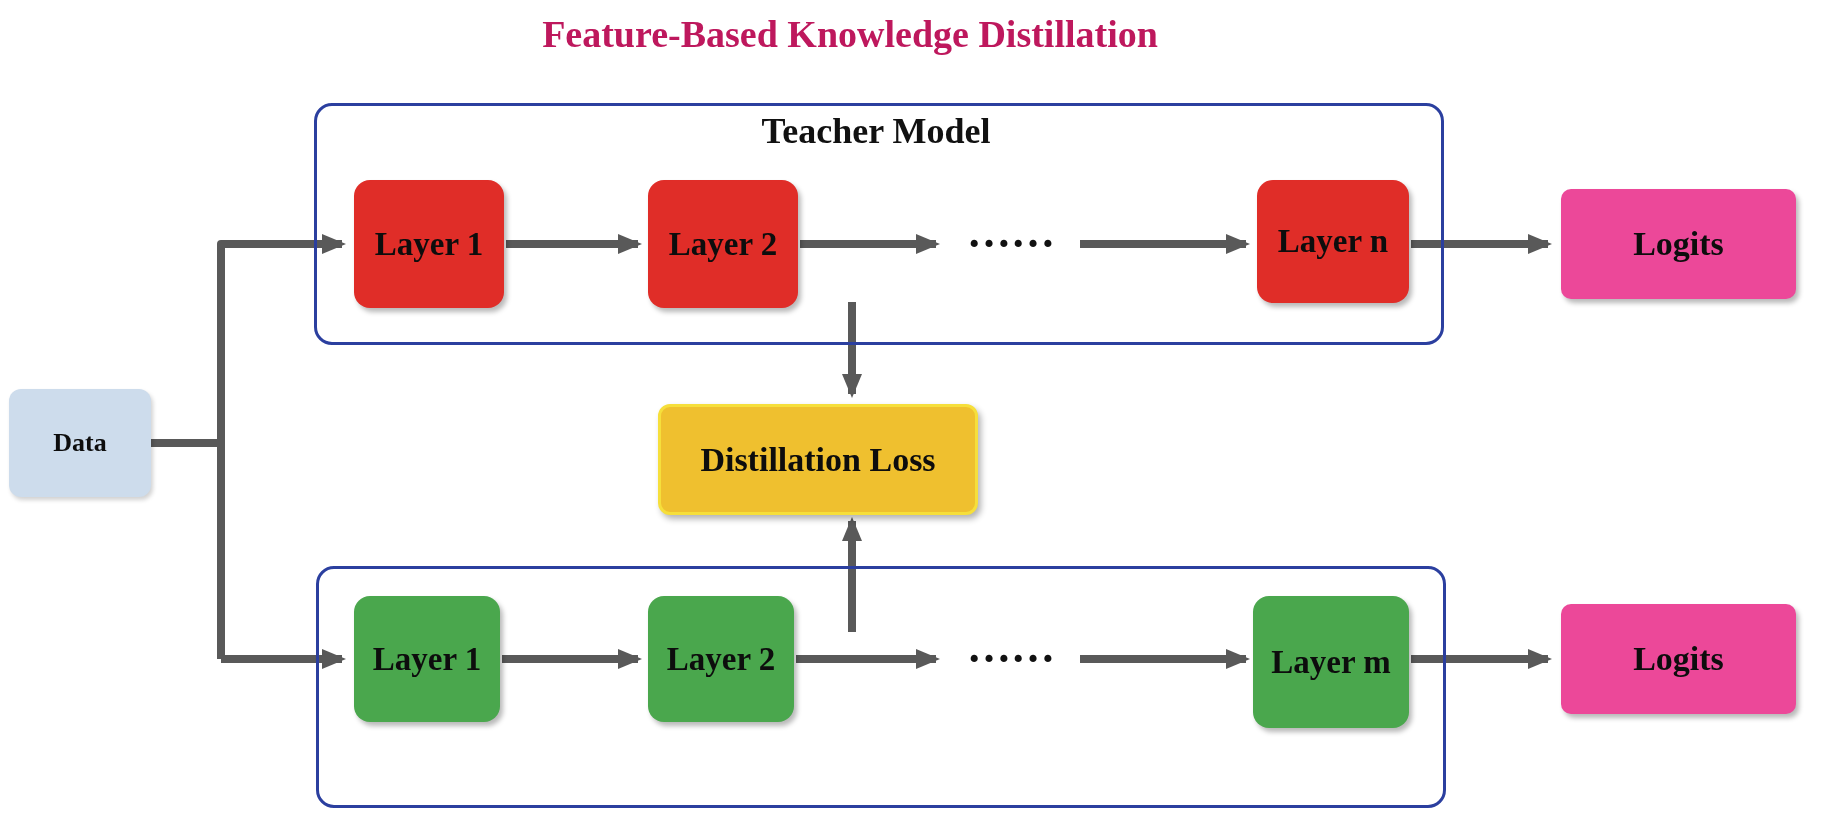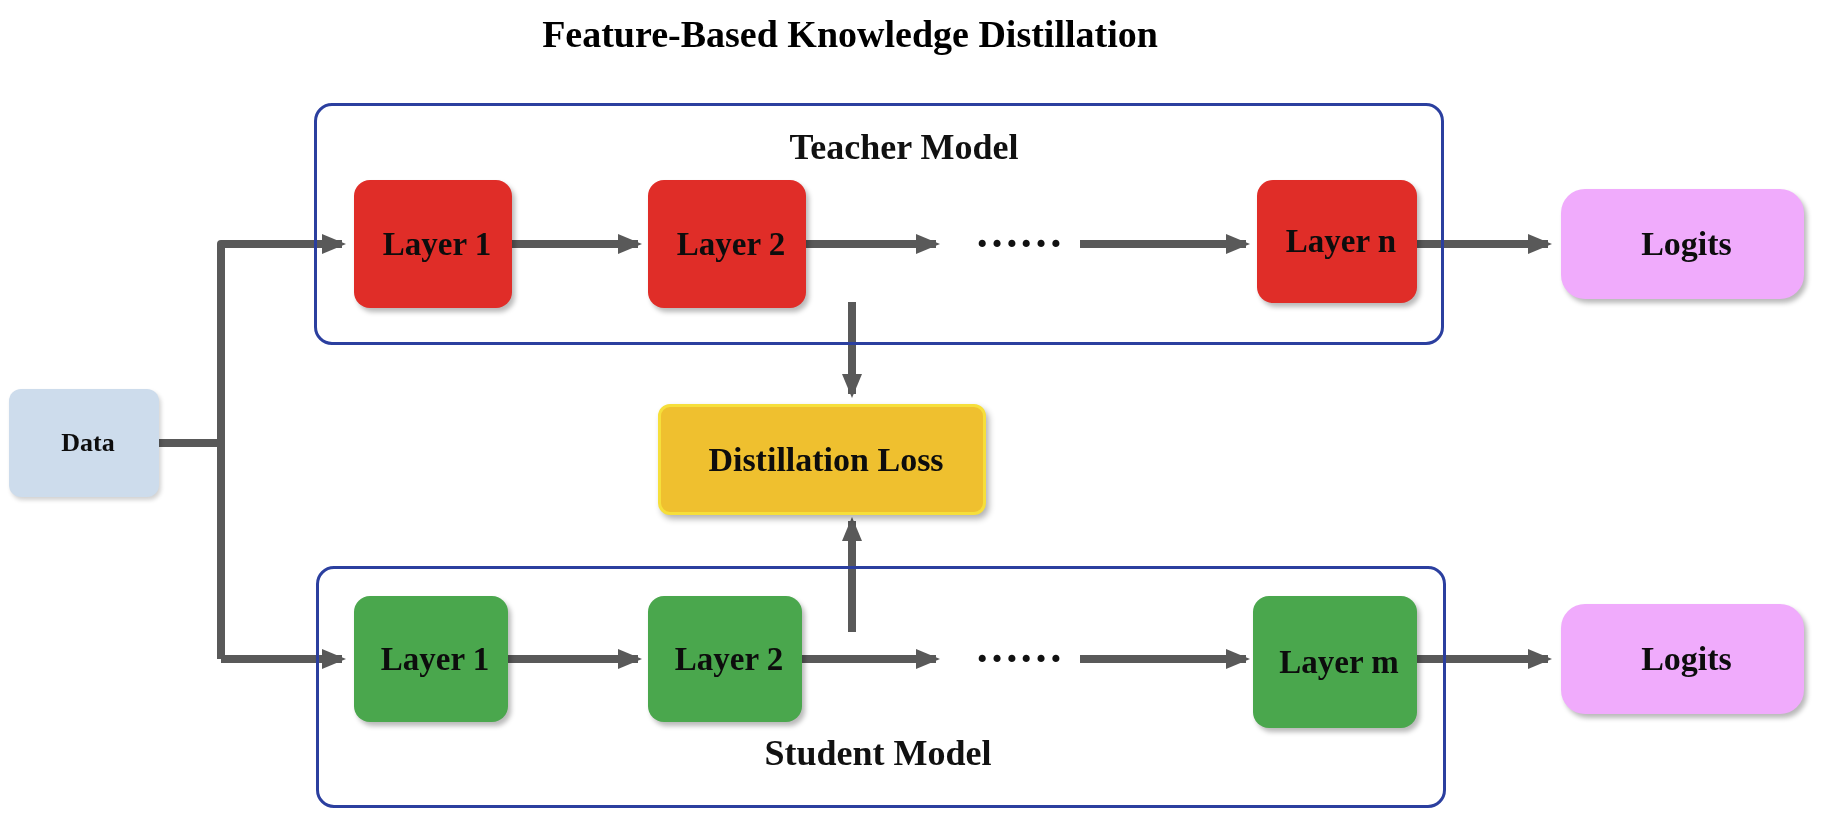--- a/index.html
+++ b/index.html
@@ -19,61 +19,60 @@
   .center-flex {
     display: flex;
     align-items: center;
     justify-content: center;
   }
   .diagram-title {
     left: 200px; top: 12px; width: 1300px; height: 48px;
     text-align: center;
     font-size: 38px;
     font-weight: bold;
-    color: #000000;
+    color: #be185d;
   }
   .model-container {
     border: 3px solid #2b3f9f;
     border-radius: 18px;
     background: transparent;
   }
   .teacher-container { left: 314px; top: 103px; width: 1124px; height: 236px; }
   .student-container { left: 316px; top: 566px; width: 1124px; height: 236px; }
   .model-title {
     text-align: center;
     font-size: 36px;
     font-weight: bold;
     color: #111111;
   }
-  .teacher-title { left: 314px; top: 126px; width: 1124px; height: 44px; padding-left: 28px; }
+  .teacher-title { left: 314px; top: 110px; width: 1124px; height: 44px; }
   .student-title { left: 316px; top: 732px; width: 1124px; height: 44px; }
   .node {
     font-size: 33px;
     font-weight: bold;
     color: #0d0d0d;
     box-shadow: 3px 4px 5px rgba(0,0,0,0.28);
-    padding-left: 8px;
   }
   .layer-red {
     background: #e02d28;
     border-radius: 16px;
   }
   .layer-green {
     background: #4aa74d;
     border-radius: 16px;
   }
   .t-layer1 { left: 354px; top: 180px; width: 150px; height: 128px; }
   .t-layer2 { left: 648px; top: 180px; width: 150px; height: 128px; }
   .t-layern { left: 1257px; top: 180px; width: 152px; height: 123px; }
   .s-layer1 { left: 354px; top: 596px; width: 146px; height: 126px; }
   .s-layer2 { left: 648px; top: 596px; width: 146px; height: 126px; }
   .s-layerm { left: 1253px; top: 596px; width: 156px; height: 132px; }
   .logits-box {
-    background: #f0abfc;
-    border-radius: 24px;
+    background: #ec4899;
+    border-radius: 10px;
     font-size: 34px;
   }
   .t-logits { left: 1561px; top: 189px; width: 235px; height: 110px; }
   .s-logits { left: 1561px; top: 604px; width: 235px; height: 110px; }
   .data-box {
     left: 9px; top: 389px; width: 142px; height: 108px;
     background: #cddcec;
     border-radius: 12px;
     font-size: 26px;
     box-shadow: 2px 3px 4px rgba(0,0,0,0.18);
@@ -143,21 +142,20 @@
       <span>……</span>
     </div>
   <div class="abs center-flex node layer-red t-layern">Layer n</div>
   <div class="abs center-flex node logits-box t-logits">Logits</div>
 
   <div class="abs center-flex node data-box">Data</div>
 
   <div class="abs center-flex node loss-box">Distillation Loss</div>
 
   <div class="abs model-container student-container"></div>
-  <div class="abs model-title student-title">Student Model</div>
 
   <div class="abs center-flex node layer-green s-layer1">Layer 1</div>
   <div class="abs center-flex node layer-green s-layer2">Layer 2</div>
   <div class="abs center-flex node dots s-dots">
       <span>……</span>
     </div>
   <div class="abs center-flex node layer-green s-layerm">Layer m</div>
   <div class="abs center-flex node logits-box s-logits">Logits</div>
 
 </div>

